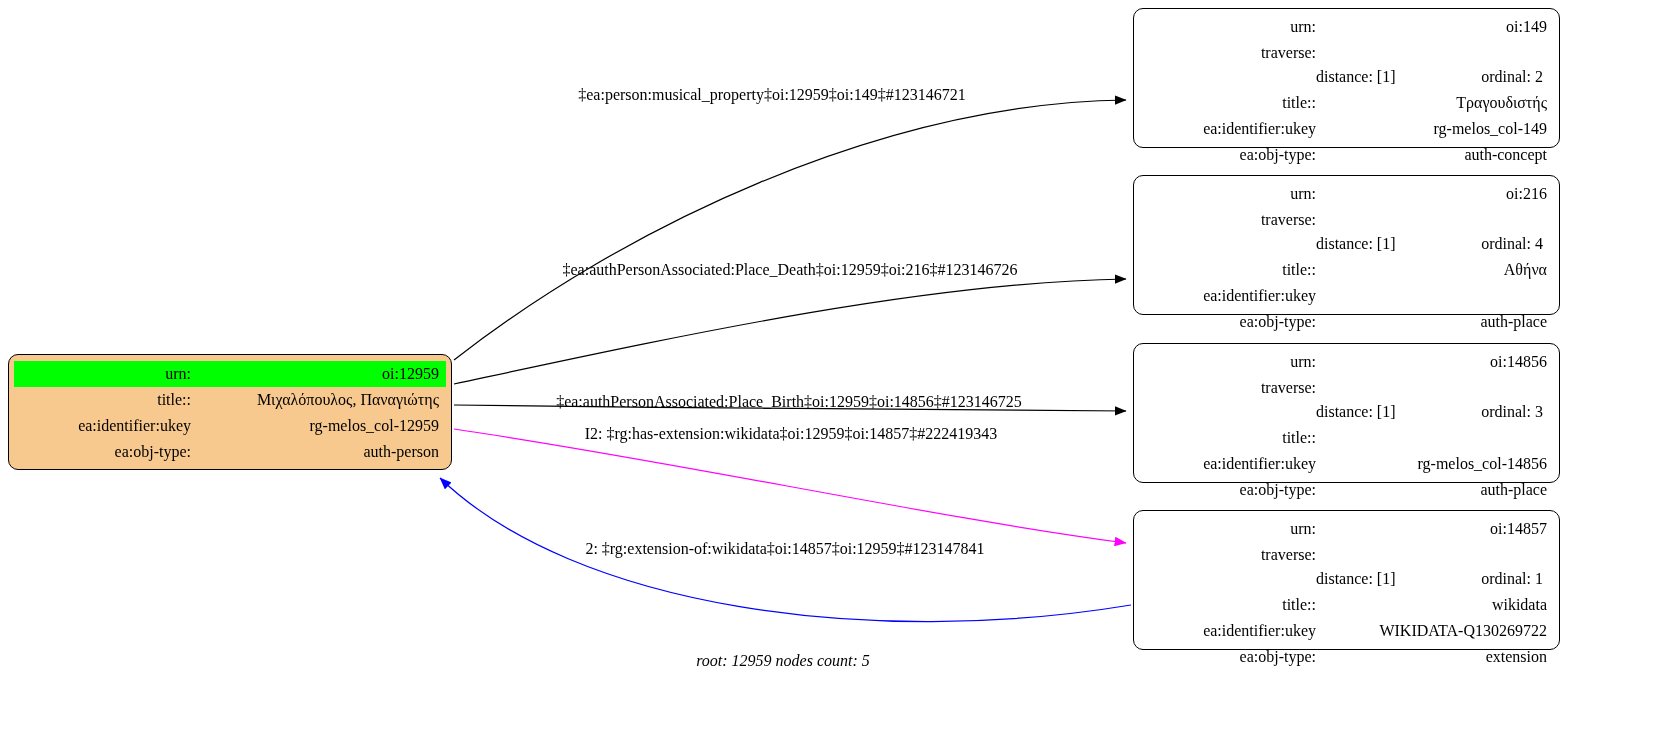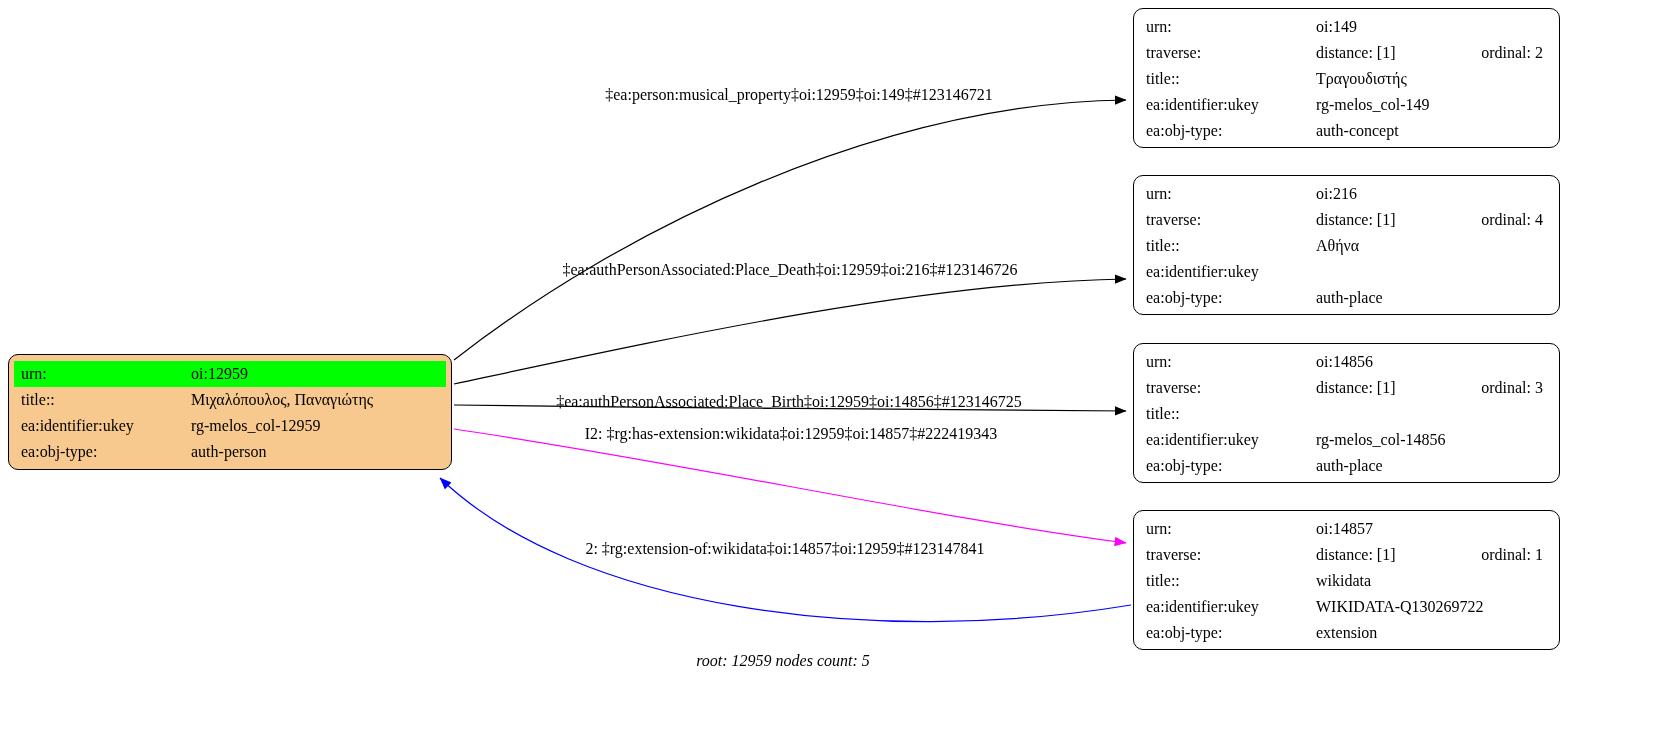--- a/index.html
+++ b/index.html
@@ -9,24 +9,24 @@
   }
   #edges{position:absolute;left:0;top:0;width:1673px;height:732px;}
   .gnode{
     position:absolute;left:1133px;width:427px;height:140px;box-sizing:border-box;
     background:#ffffff;border:1px solid #000;border-radius:10px;padding:5px 0;
   }
   #root-node{
     position:absolute;left:8px;top:354px;width:444px;height:116px;box-sizing:border-box;
     background:#f8c98e;border:1px solid #000;border-radius:10px;padding:6px 0;
   }
-  .nrow{display:flex;line-height:26px;padding:0 12px;}
+  .nrow{display:flex;line-height:26px;padding:0 12px;text-align:right;}
   .nrow .lbl{width:170px;flex:none;white-space:nowrap;}
   .nrow .val{flex:1;white-space:nowrap;}
-  .val.split{display:flex;justify-content:space-between;padding-right:4px;}
+  .val.split{display:flex;justify-content:space-between;padding-right:4px;margin-top:24px;}
   .hl{background:#00ff00;margin:0 5px;padding:0 7px;}
   .edge-label{position:absolute;transform:translate(-50%,-50%);white-space:nowrap;}
   #footer{position:absolute;left:783px;top:652px;transform:translateX(-50%);white-space:nowrap;font-style:italic;}
 </style>
 </head>
 <body>
 
 <div id="canvas">
 
   <svg id="edges" width="1673" height="732" viewBox="0 0 1673 732">
@@ -41,21 +41,21 @@
         <path d="M0,0 L10,4 L0,8 Z" fill="#0000ff"></path>
       </marker>
     </defs>
     <path d="M454,360 C620,230 880,103 1126,100" fill="none" stroke="#000000" stroke-width="1.2" marker-end="url(#ah-black)"></path>
     <path d="M454,384 C660,340 920,282 1126,279" fill="none" stroke="#000000" stroke-width="1.2" marker-end="url(#ah-black)"></path>
     <path d="M454,405 C680,408 920,410 1126,411" fill="none" stroke="#000000" stroke-width="1.2" marker-end="url(#ah-black)"></path>
     <path d="M454,429 C680,462 930,517 1126,543" fill="none" stroke="#ff00ff" stroke-width="1.2" marker-end="url(#ah-magenta)"></path>
     <path d="M1131,605 C870,648 575,608 440,478" fill="none" stroke="#0000ff" stroke-width="1.2" marker-end="url(#ah-blue)"></path>
   </svg>
 
-  <div class="edge-label" style="left:799px;top:95px">‡ea:person:musical_property‡oi:12959‡oi:149‡#123146721</div>
+  <div class="edge-label" style="left:772px;top:95px">‡ea:person:musical_property‡oi:12959‡oi:149‡#123146721</div>
   <div class="edge-label" style="left:790px;top:270px">‡ea:authPersonAssociated:Place_Death‡oi:12959‡oi:216‡#123146726</div>
   <div class="edge-label" style="left:789px;top:402px">‡ea:authPersonAssociated:Place_Birth‡oi:12959‡oi:14856‡#123146725</div>
   <div class="edge-label" style="left:791px;top:434px">I2: ‡rg:has-extension:wikidata‡oi:12959‡oi:14857‡#222419343</div>
   <div class="edge-label" style="left:785px;top:549px">2: ‡rg:extension-of:wikidata‡oi:14857‡oi:12959‡#123147841</div>
 
   <div id="root-node">
     <div class="nrow hl">
       <span class="lbl">urn:</span>
       <span class="val">oi:12959</span>
     </div>

